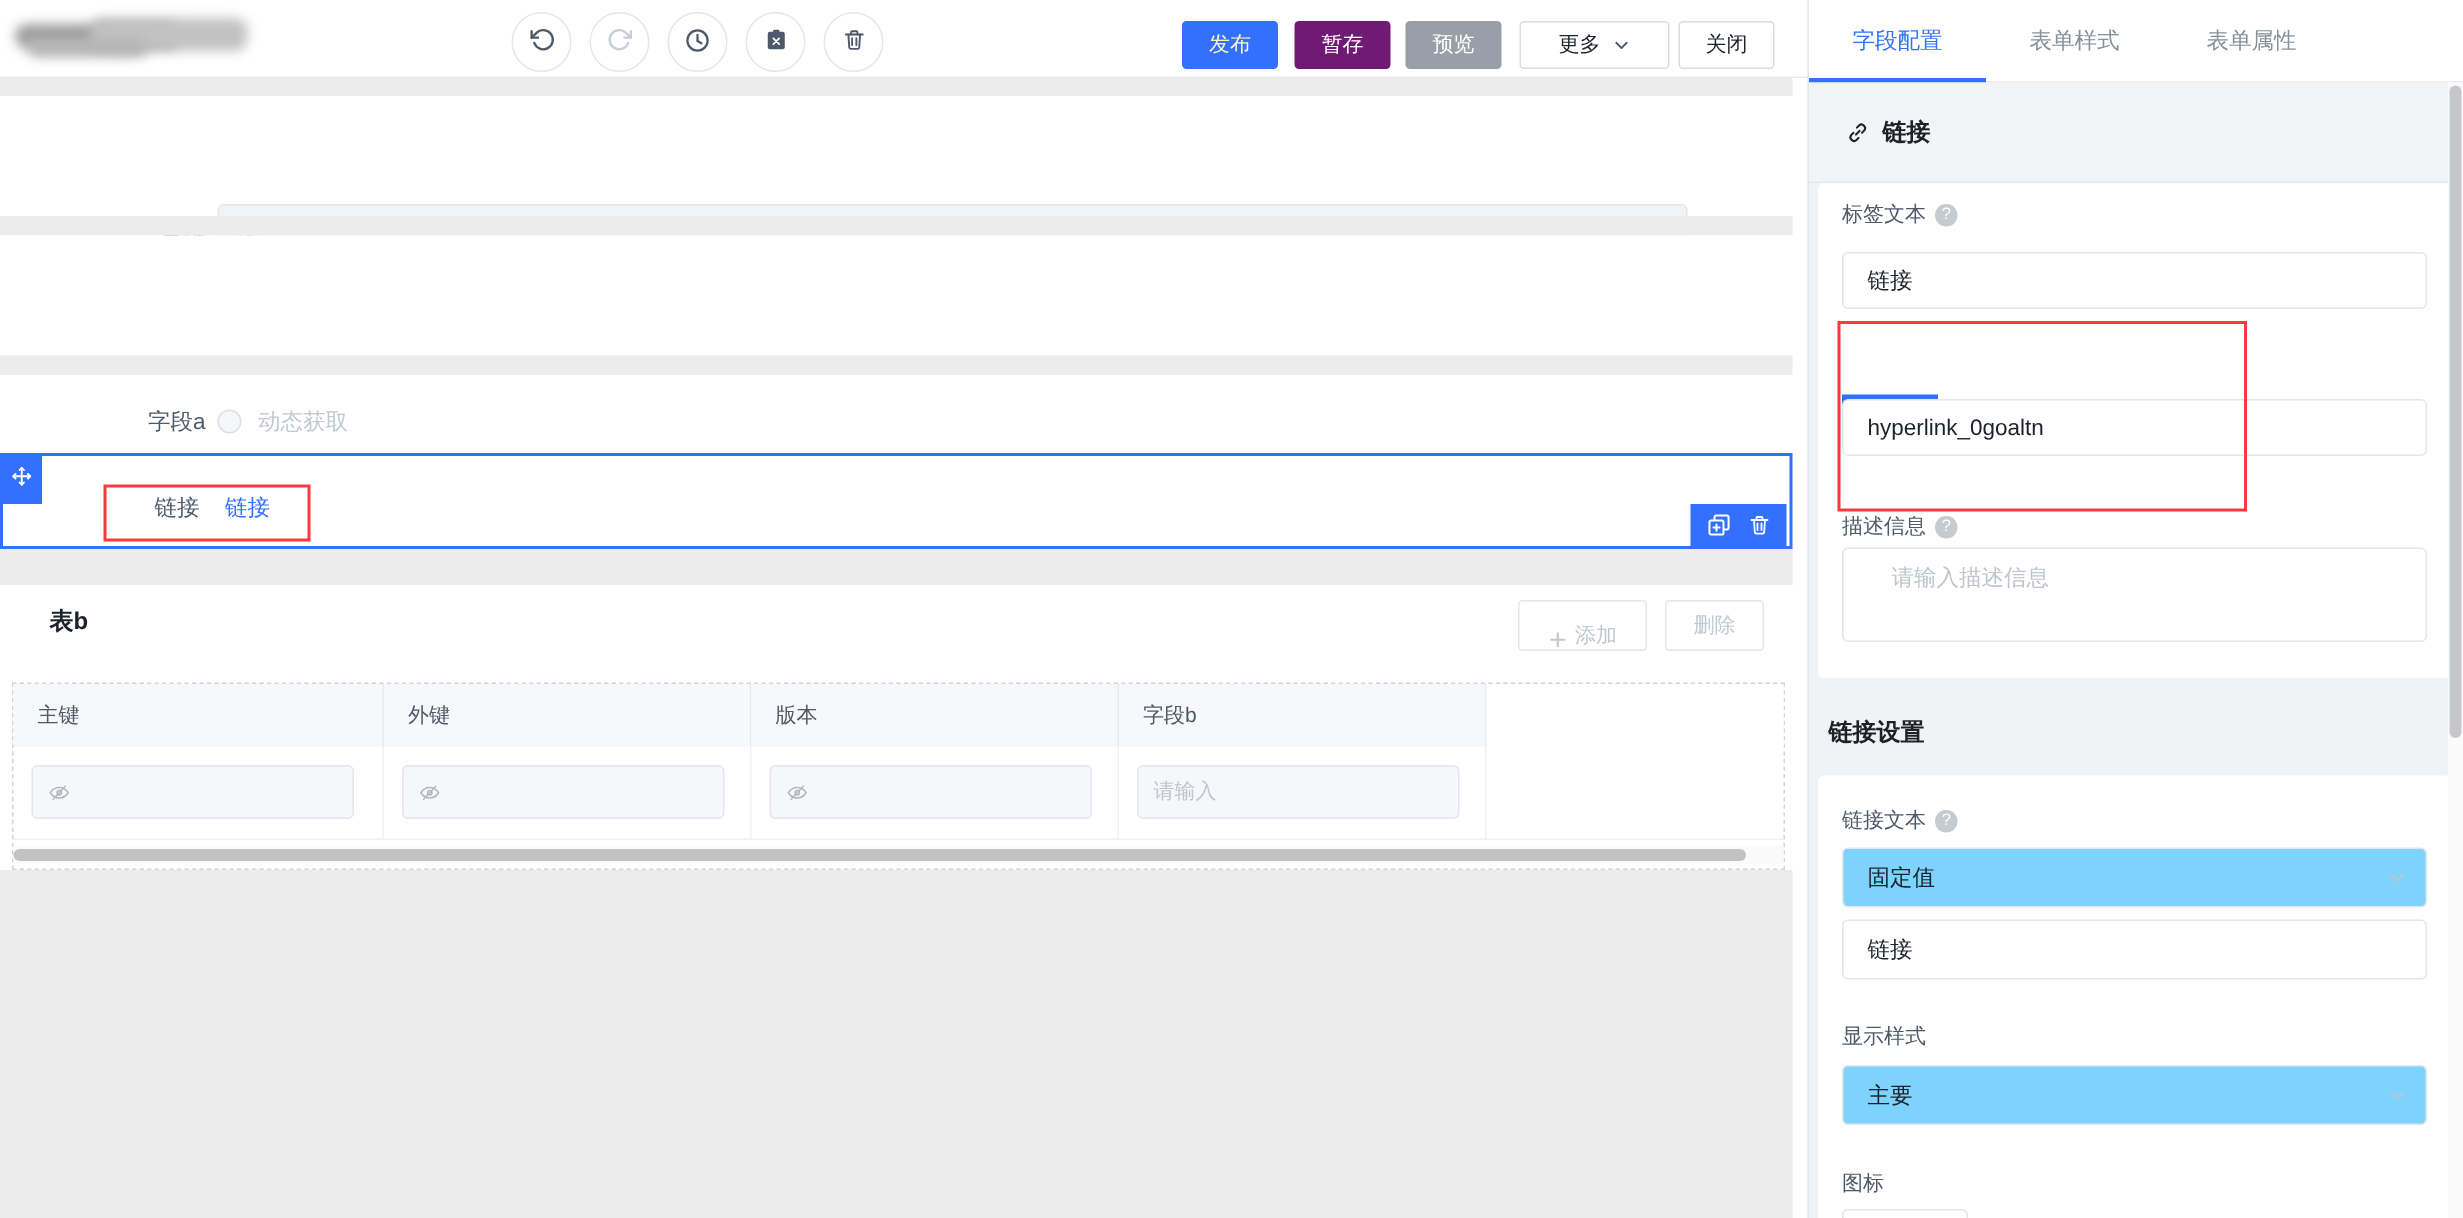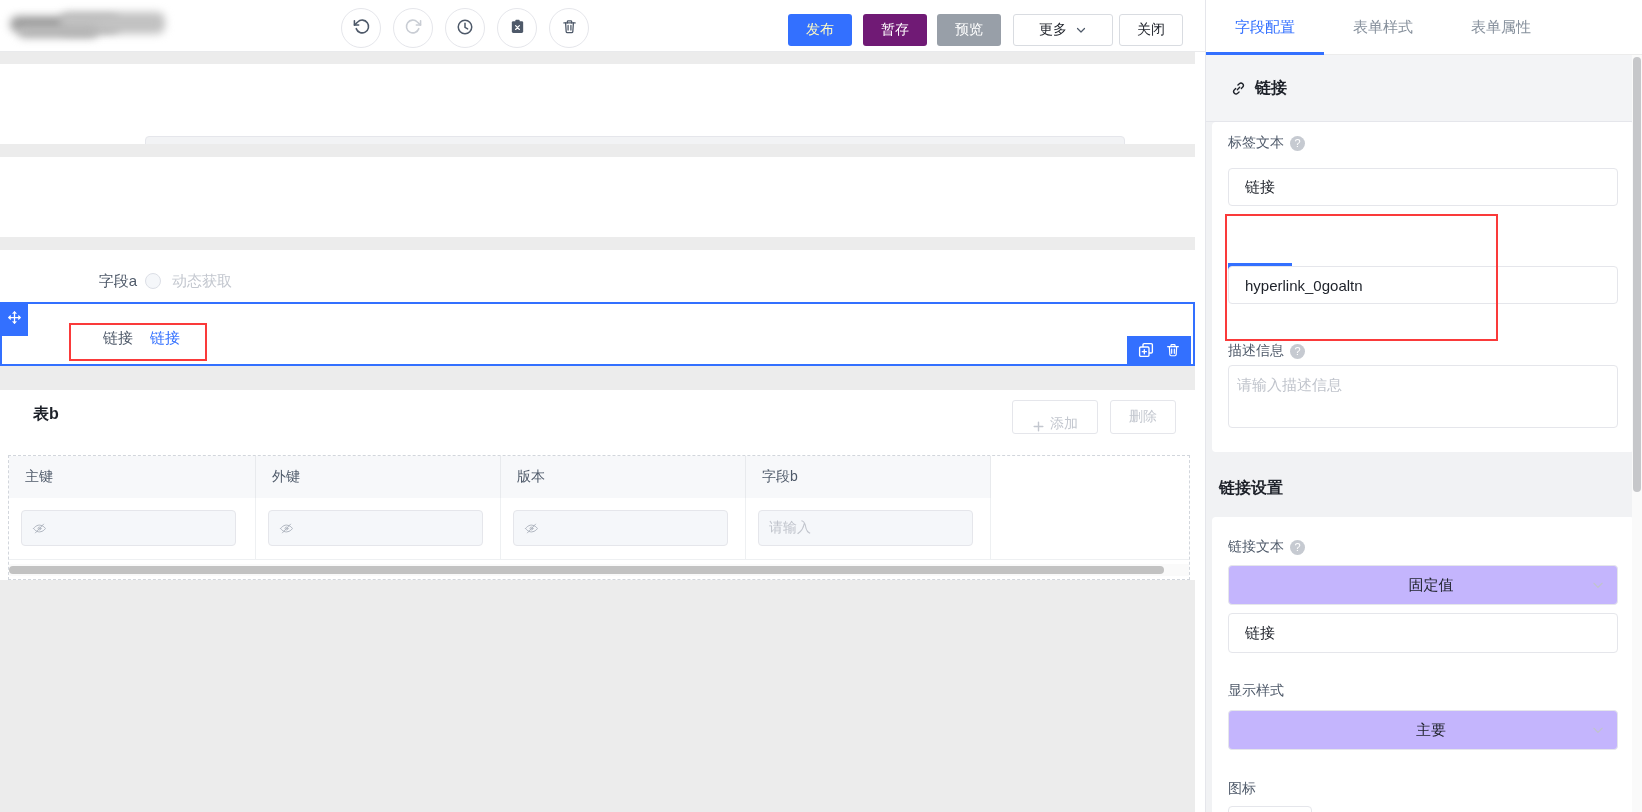--- a/index.html
+++ b/index.html
@@ -53,23 +53,23 @@
   .ptab { height:55px; display:flex; align-items:center; justify-content:center; font-size:15px; color:#86909c; cursor:pointer; position:relative; }
   .ptab.active { color:#3370ff; }
   .ptab.active::after { content:""; position:absolute; left:0; bottom:0; width:100%; height:3px; background:#3370ff; }
   .phead { position:absolute; left:0; top:55px; width:427px; height:67px; background:#f3f4f6; border-bottom:1px solid #e5e6eb; display:flex; align-items:center; padding-left:24px; gap:8px; }
   .phead-title { font-size:16px; font-weight:bold; color:#1d2129; }
   .card { position:absolute; left:6px; width:422px; background:#fff; border-radius:4px; }
   .plabel { position:absolute; font-size:14px; color:#4e5969; display:flex; align-items:center; gap:6px; }
   .qicon { width:15px; height:15px; border-radius:50%; background:#c6cad1; color:#fff; font-size:11px; text-align:center; line-height:15px; display:inline-block; }
   .qicon::after { content:"?"; }
   .pinput { position:absolute; left:16px; width:390px; height:38px; border:1px solid #e5e6eb; border-radius:4px; background:#fff; display:flex; align-items:center; padding-left:16px; font-size:15px; color:#1d2129; }
-  .pselect { position:absolute; left:16px; width:390px; height:40px; border:1px solid #e5e6eb; border-radius:4px; background:#c4b5fd; display:flex; align-items:center; padding-left:16px; font-size:15px; color:#1d2129; cursor:pointer;justify-content:center; }
+  .pselect { position:absolute; left:16px; width:390px; height:40px; border:1px solid #e5e6eb; border-radius:4px; background:#7dd3fc; display:flex; align-items:center; padding-left:16px; font-size:15px; color:#1d2129; cursor:pointer; }
   .pselect .chev { position:absolute; right:12px; color:#c0c4cc; display:flex; }
-  .ptextarea { position:absolute; left:16px; width:390px; height:63px; border:1px solid #e5e6eb; border-radius:4px; background:#fff; padding:10px 8px; font-size:15px; color:#c0c4cc; }
+  .ptextarea { position:absolute; left:16px; width:390px; height:63px; border:1px solid #e5e6eb; border-radius:4px; background:#fff; padding:10px 32px; font-size:15px; color:#c0c4cc; }
   .psec-title { position:absolute; font-size:16px; font-weight:bold; color:#1d2129; }
   .hl-selection { background:#3370ff; color:#fff; padding:3px 4px; }
   .vscroll { position:absolute; right:0; top:55px; width:10px; height:757px; background:#fafafa; }
   .vthumb { position:absolute; left:1px; top:2px; width:8px; height:435px; border-radius:4px; background:#c6c7ca; cursor:pointer; }
 
   
   .anno { position:absolute; border:2px solid #fa3a3a; z-index:50; pointer-events:none; }
 </style>
 </head>
 <body>

